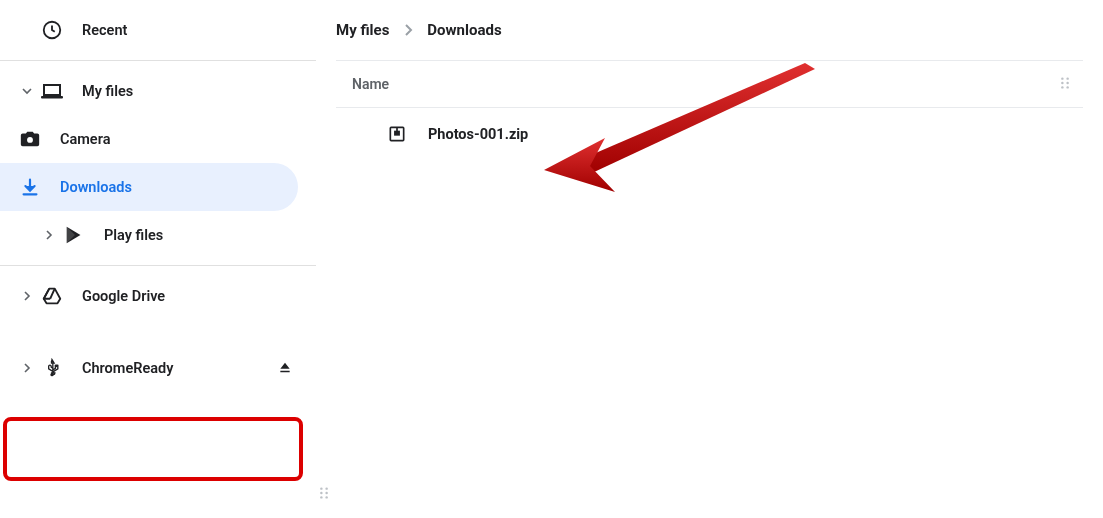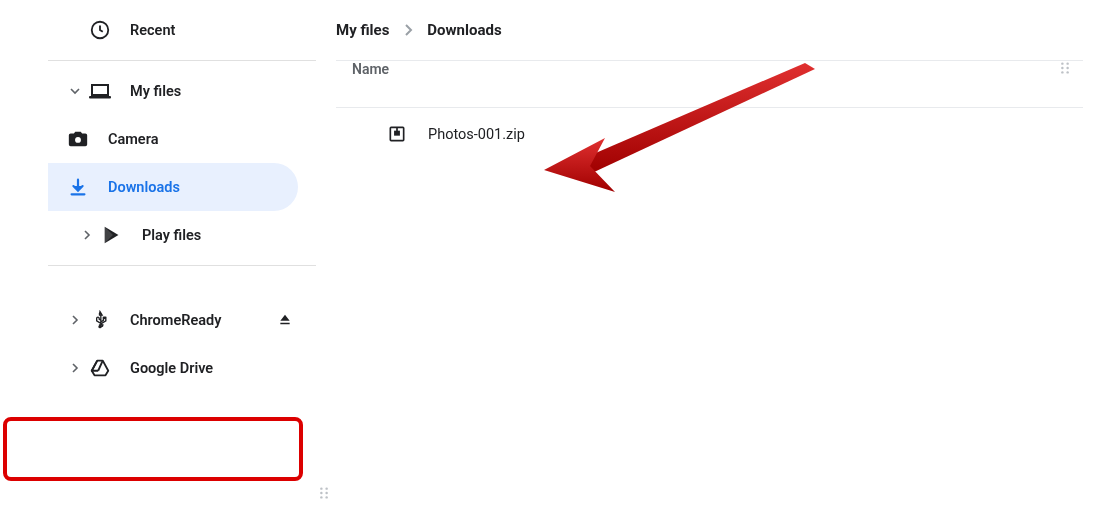--- a/index.html
+++ b/index.html
@@ -18,21 +18,20 @@
     .sidebar {
       width: 316px;
       height: 100%;
       display: flex;
       flex-direction: column;
       border-right: none;
     }
     .sidebar-section {
       border-bottom: 1px solid #e0e0e0;
       padding: 6px 0;
-      margin-left: 48px;
     }
     .sidebar-section:last-child { border-bottom: none; }
 
     .nav-item {
       display: flex;
       align-items: center;
       height: 48px;
       padding-left: 18px;
       font-size: 14.5px;
       font-weight: 600;
@@ -86,20 +85,21 @@
       font-size: 15px;
       font-weight: 700;
     }
     .breadcrumbs .sep {
       color: #9aa0a6;
       font-weight: 400;
       display:flex;align-items:center;
     }
     .header-row {
       display: flex;
+      align-items: center;
       height: 48px;
       border-top: 1px solid #e8eaed;
       border-bottom: 1px solid #e8eaed;
       color: #5f6368;
       font-size: 14px;
       font-weight: 600;
       padding-left: 16px;
       position: relative;
     }
     .header-row .menu {
@@ -107,21 +107,21 @@
       right: 12px;
       color: #bdc1c6;
       cursor: grab;
     }
     .file-row {
       display: flex;
       align-items: center;
       height: 52px;
       padding-left: 50px;
       font-size: 14.5px;
-      font-weight: 400;
+      font-weight: 700;
     }
     .file-row .file-icon {
       width: 22px; height: 22px;
       display:flex;align-items:center;justify-content:center;
       margin-right: 20px;
     }
 
     
     .highlight-box {
       position: absolute;
@@ -198,73 +198,73 @@
         <svg width="22" height="22" viewBox="0 0 24 24" fill="none" stroke="#1a73e8" stroke-width="2.4" stroke-linecap="round">
           <path d="M12 4v10"></path>
           <path d="M7 11l5 5 5-5"></path>
           <path d="M5 20h14"></path>
         </svg>
       </span>
       <span>Downloads</span>
     </div>
 
 
-    <div class="nav-item nested" style="padding-left:30px">
+    <div class="nav-item nested" style="padding-left:40px">
       <span class="chevron">
         <svg width="10" height="10" viewBox="0 0 10 10">
             <path d="M3 1l4 4-4 4" stroke="#5f6368" stroke-width="1.6" fill="none"></path>
           </svg>
       </span>
       <span class="icon-slot" style="margin-left:4px">
         <svg width="22" height="22" viewBox="0 0 24 24" fill="#202124">
           <path d="M4 3l15 9L4 21V3z"></path>
           <path d="M4 3l9 9-9 9" fill="#fff" opacity="0.15"></path>
         </svg>
       </span>
       <span>Play files</span>
     </div>
   </div>
 
   <div class="sidebar-section" style="border-bottom:none">
+    <div class="nav-item">
+      <span class="chevron">
+        <svg width="10" height="10" viewBox="0 0 10 10">
+            <path d="M3 1l4 4-4 4" stroke="#5f6368" stroke-width="1.6" fill="none"></path>
+          </svg>
+      </span>
+      <span class="icon-slot">
+        <svg width="22" height="22" viewBox="0 0 24 24" fill="none" stroke="#202124" stroke-width="2" stroke-linejoin="round">
+          <path d="M9 4h6l6 11-3 5H6l-3-5L9 4z"></path>
+          <path d="M9 4L3 15h7"></path>
+          <path d="M15 4l-5 11"></path>
+        </svg>
+      </span>
+      <span>Google Drive</span>
+    </div>
+
     <div class="nav-item" style="margin-top:24px">
       <span class="chevron">
         <svg width="10" height="10" viewBox="0 0 10 10">
             <path d="M3 1l4 4-4 4" stroke="#5f6368" stroke-width="1.6" fill="none"></path>
           </svg>
       </span>
       <span class="icon-slot">
         <svg width="20" height="20" viewBox="0 0 24 24" fill="#202124">
           <path d="M12 2l2.5 4h-1.5v8.5l3-2V9h3v4l-5 3v2h1.5a2 2 0 1 1-4 0H13v-2l-5-3v-3a1.5 1.5 0 1 1 3 0v1l2 1.3V6h-1.5L12 2z" fill="none" stroke="#202124" stroke-width="1.6"></path>
           <circle cx="12" cy="20" r="2"></circle>
           <rect x="16" y="8" width="3" height="3"></rect>
           <path d="M12 2l2 3h-4z"></path>
         </svg>
       </span>
       <span>ChromeReady</span>
       <span class="eject-slot">
         <svg width="16" height="16" viewBox="0 0 24 24" fill="#202124">
           <path d="M5 16h14v2.5H5zM12 4l7 9H5z"></path>
         </svg>
       </span>
-    </div>
-
-    <div class="nav-item">
-      <span class="chevron">
-        <svg width="10" height="10" viewBox="0 0 10 10">
-            <path d="M3 1l4 4-4 4" stroke="#5f6368" stroke-width="1.6" fill="none"></path>
-          </svg>
-      </span>
-      <span class="icon-slot">
-        <svg width="22" height="22" viewBox="0 0 24 24" fill="none" stroke="#202124" stroke-width="2" stroke-linejoin="round">
-          <path d="M9 4h6l6 11-3 5H6l-3-5L9 4z"></path>
-          <path d="M9 4L3 15h7"></path>
-          <path d="M15 4l-5 11"></path>
-        </svg>
-      </span>
-      <span>Google Drive</span>
     </div>
   </div>
 </div>
 
 <div class="main">
   <div class="breadcrumbs">
     <span>My files</span>
     <span class="sep">
       <svg width="10" height="12" viewBox="0 0 10 12">
           <path d="M3 1l5 5-5 5" stroke="#9aa0a6" stroke-width="2" fill="none"></path>

